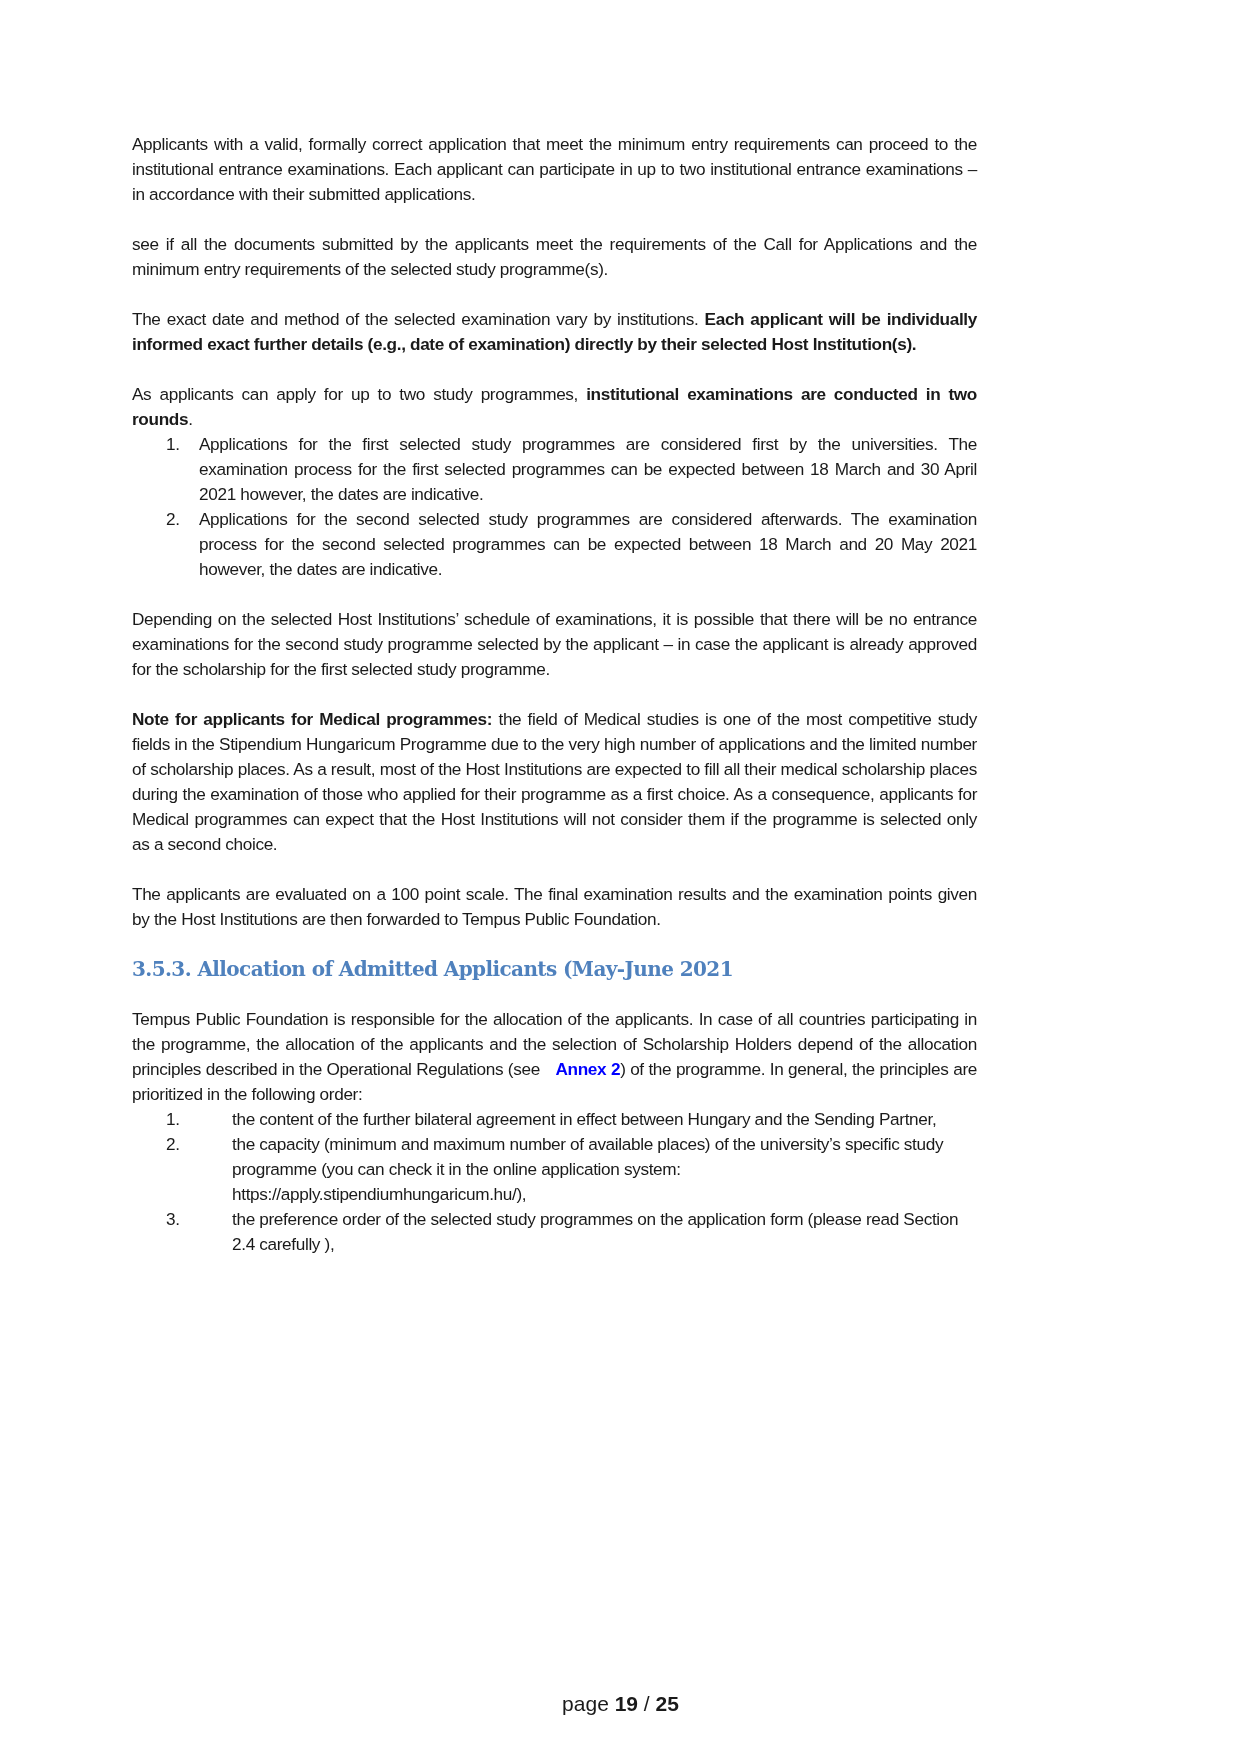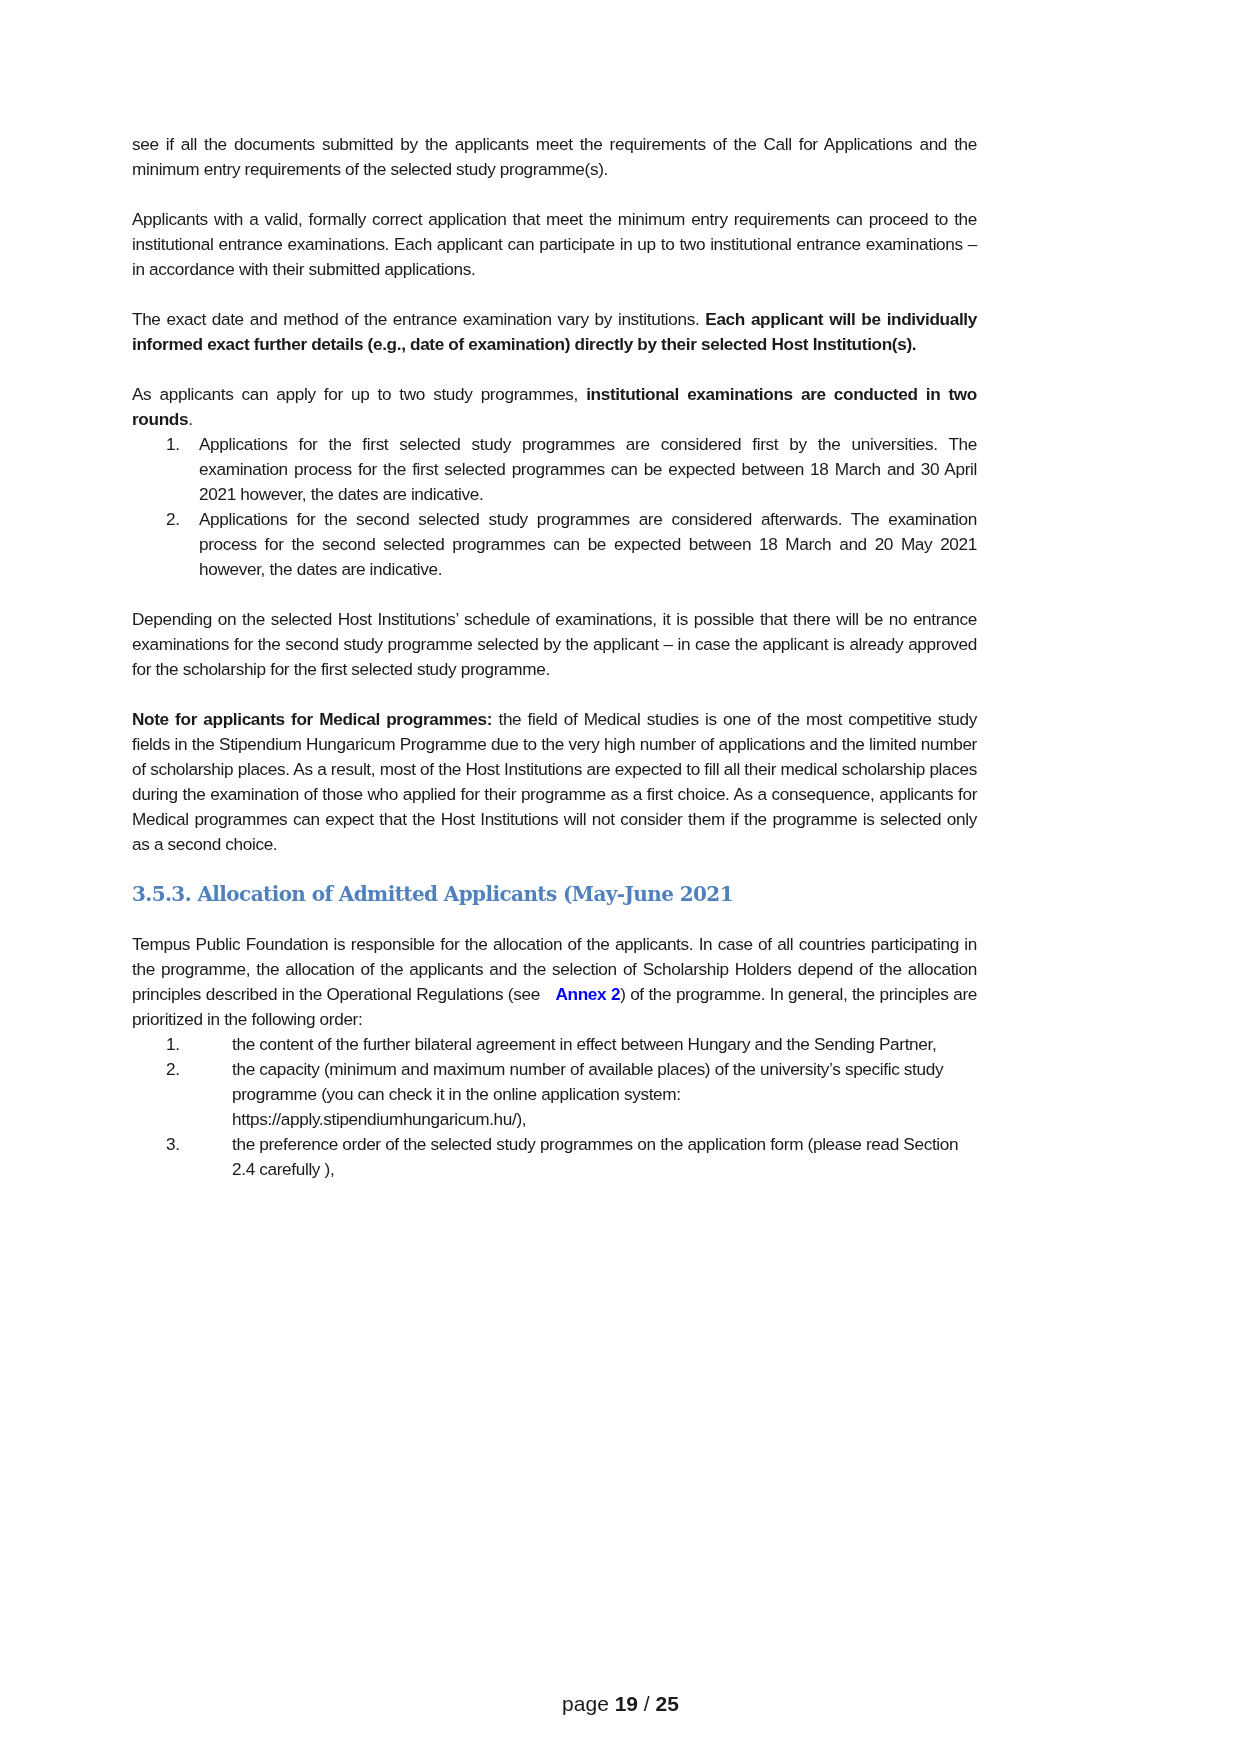--- a/index.html
+++ b/index.html
@@ -25,30 +25,31 @@
   .footer {
     position: absolute; top: 1692px; left: 0; width: 1241px; text-align: center;
     font-family: "Liberation Sans", sans-serif; font-size: 21px; color: #1a1a1a;
   }
   .tight { margin-bottom: 0; }
 </style>
 </head>
 <body>
 
 <div class="page">
+  <p>Applicants with a valid, formally correct application that meet the minimum entry requirements can proceed to the institutional entrance examinations. Each applicant can participate in up to two institutional entrance examinations – in accordance with their submitted applications.</p>
   <p>see if all the documents submitted by the applicants meet the requirements of the Call for Applications and the minimum entry requirements of the selected study programme(s).</p>
-  <p>Applicants with a valid, formally correct application that meet the minimum entry requirements can proceed to the institutional entrance examinations. Each applicant can participate in up to two institutional entrance examinations – in accordance with their submitted applications.</p>
-  <p><span>The exact date and method of the entrance examination vary by institutions. </span><b>Each applicant will be individually informed exact further details (e.g., date of examination) directly by their selected Host Institution(s).</b></p>
+  <p><span>The exact date and method of the selected examination vary by institutions. </span><b>Each applicant will be individually informed exact further details (e.g., date of examination) directly by their selected Host Institution(s).</b></p>
   <p class="tight"><span>As applicants can apply for up to two study programmes, </span><b>institutional examinations are conducted in two rounds</b><span>.</span></p>
   <ol class="rounds">
     <li><span class="num">1.</span><span>Applications for the first selected study programmes are considered first by the universities. The examination process for the first selected programmes can be expected between 18 March and 30 April 2021 however, the dates are indicative.</span></li>
     <li><span class="num">2.</span><span>Applications for the second selected study programmes are considered afterwards. The examination process for the second selected programmes can be expected between 18 March and 20 May 2021 however, the dates are indicative.</span></li>
   </ol>
   <p>Depending on the selected Host Institutions’ schedule of examinations, it is possible that there will be no entrance examinations for the second study programme selected by the applicant – in case the applicant is already approved for the scholarship for the first selected study programme.</p>
   <p><b>Note for applicants for Medical programmes:</b><span> the field of Medical studies is one of the most competitive study fields in the Stipendium Hungaricum Programme due to the very high number of applications and the limited number of scholarship places. As a result, most of the Host Institutions are expected to fill all their medical scholarship places during the examination of those who applied for their programme as a first choice. As a consequence, applicants for Medical programmes can expect that the Host Institutions will not consider them if the programme is selected only as a second choice.</span></p>
+  <p>The applicants are evaluated on a 100 point scale. The final examination results and the examination points given by the Host Institutions are then forwarded to Tempus Public Foundation.</p>
   <h3>3.5.3. Allocation of Admitted Applicants (May-June 2021</h3>
   <p class="tight"><span>Tempus Public Foundation is responsible for the allocation of the applicants. In case of all countries participating in the programme, the allocation of the applicants and the selection of Scholarship Holders depend of the allocation principles described in the Operational Regulations (see </span><span class="link">Annex 2</span><span>) of the programme. In general, the principles are prioritized in the following order:</span></p>
   <ol class="principles">
     <li><span class="num">1.</span><span>the content of the further bilateral agreement in effect between Hungary and the Sending Partner,</span></li>
     <li><span class="num">2.</span><span>the capacity (minimum and maximum number of available places) of the university’s specific study programme (you can check it in the online application system: https://apply.stipendiumhungaricum.hu/),</span></li>
     <li><span class="num">3.</span><span>the preference order of the selected study programmes on the application form (please read Section 2.4 carefully ),</span></li>
   </ol>
 </div>
 
 <div class="footer">

